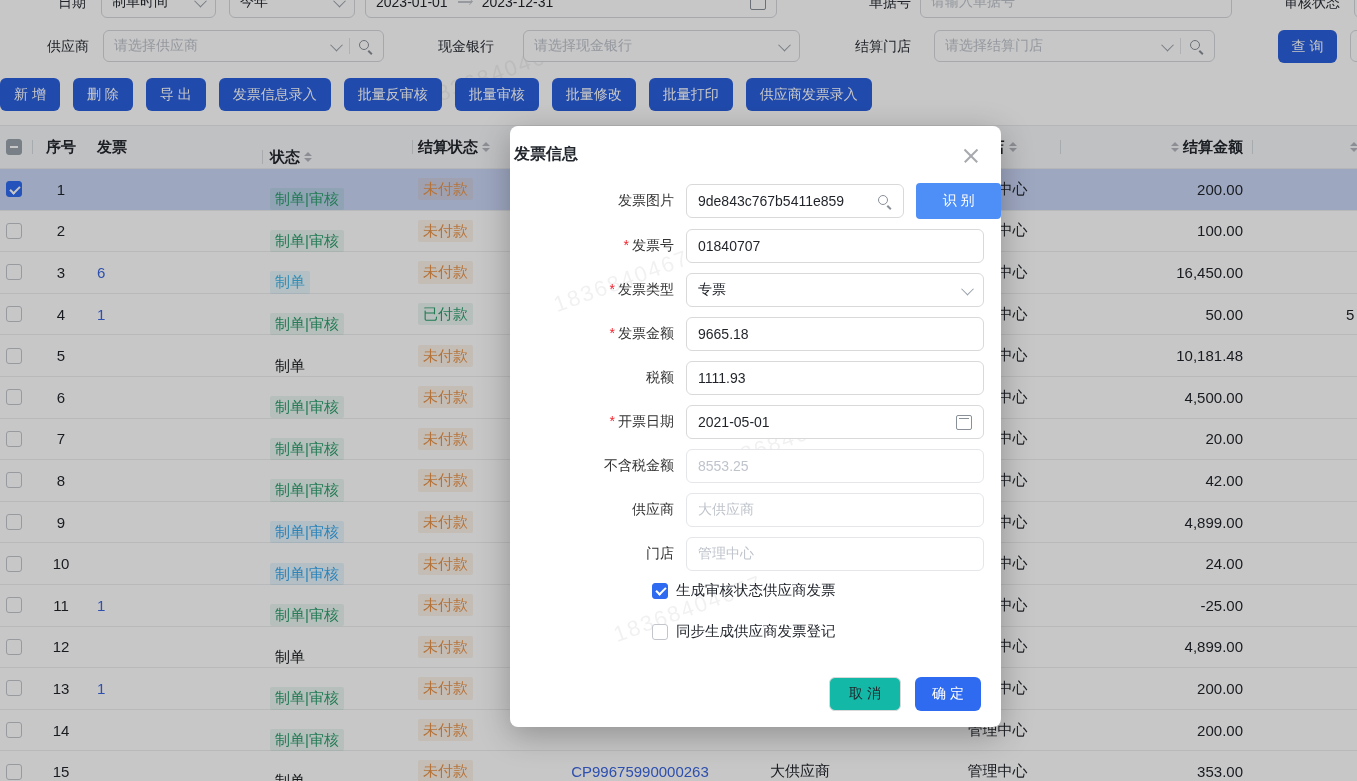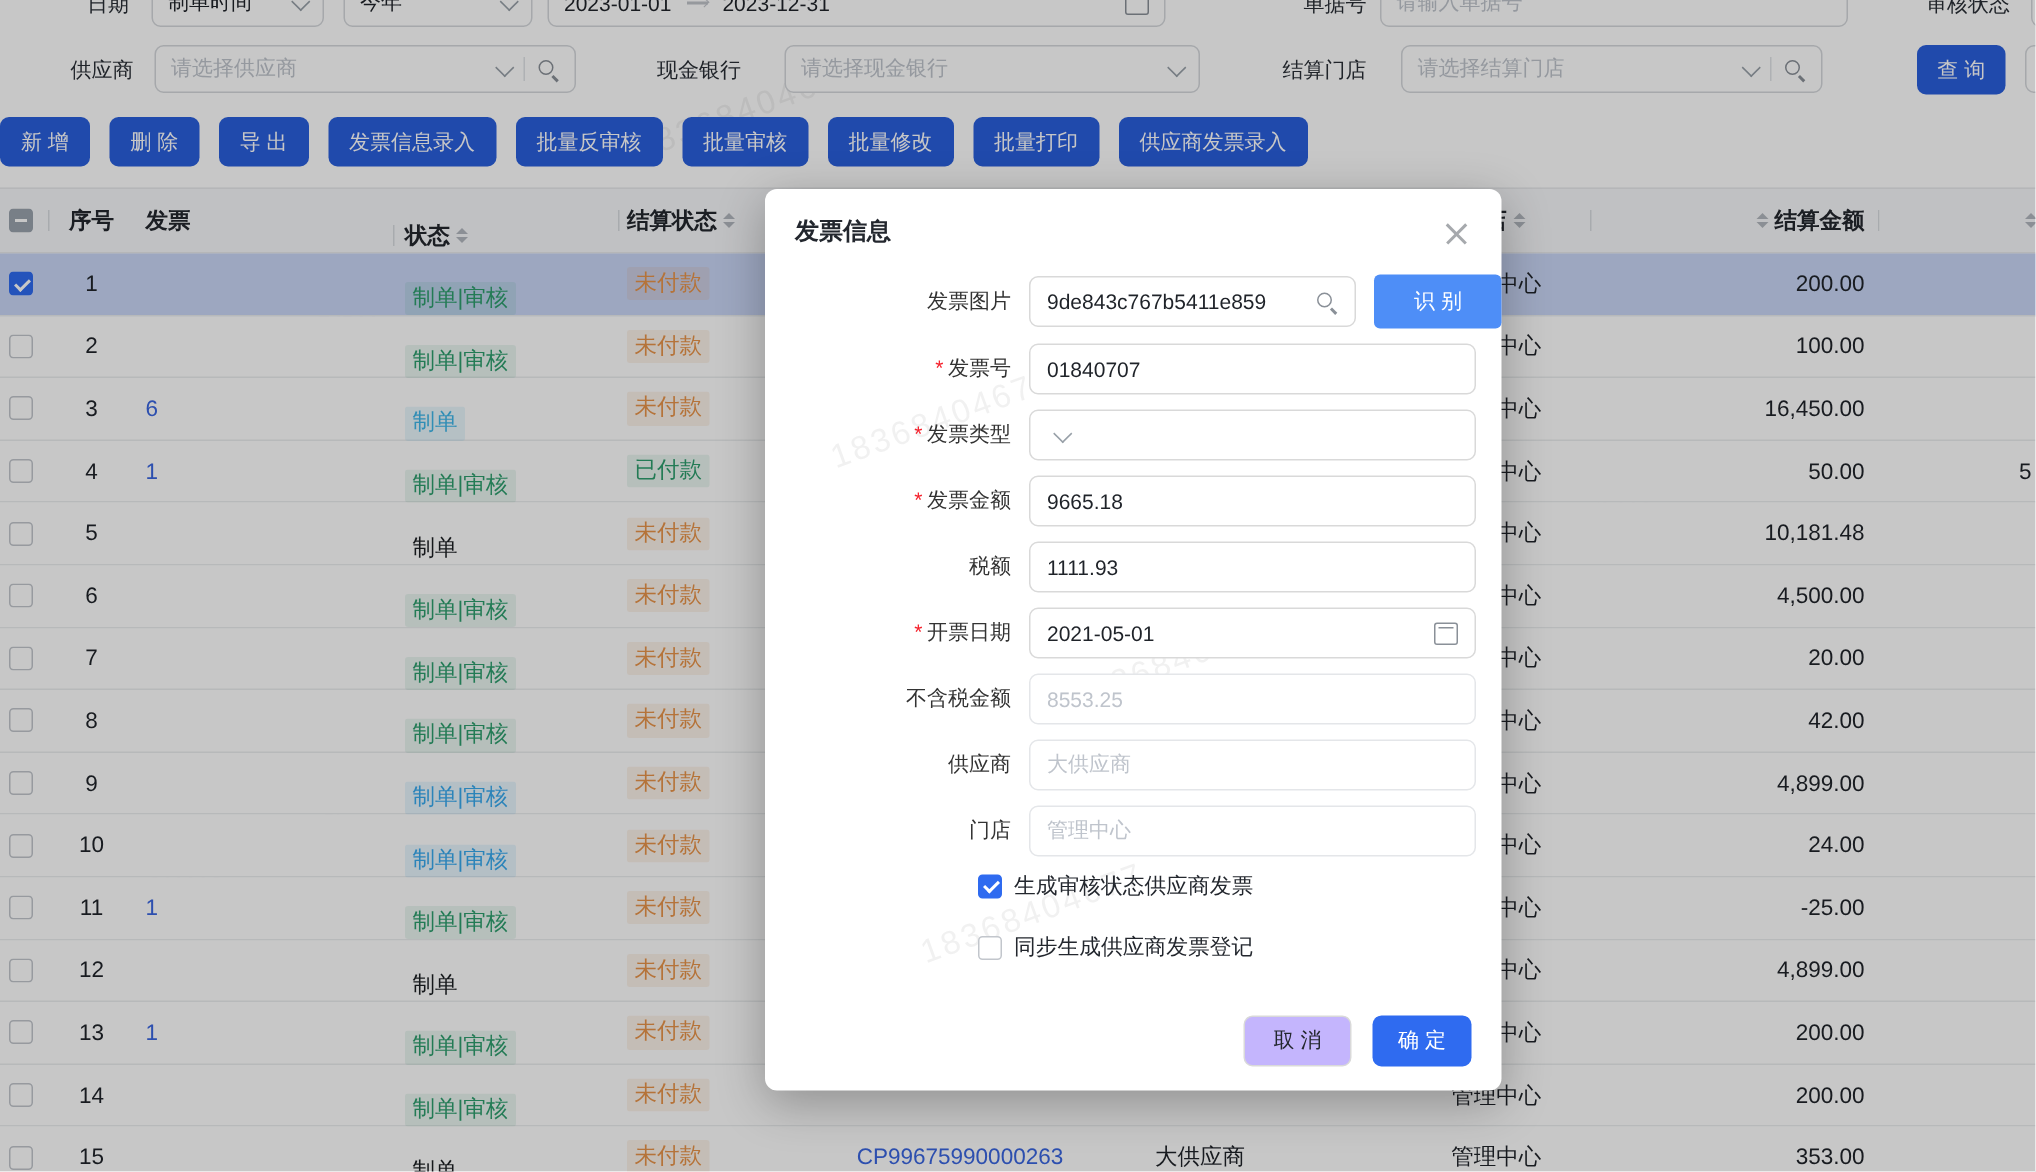--- a/index.html
+++ b/index.html
@@ -69,40 +69,40 @@
   .st-green{color:#2e9e6e;background:rgba(46,158,110,0.10);}
   .st-blue{color:#38a9ee;background:rgba(56,169,238,0.12);}
   .st-cyan{color:#3fb6e8;background:rgba(63,182,232,0.12);}
   .st-black{color:#1c1f23;background:transparent;}
   .pay-orange{color:#e8944a;background:rgba(232,148,74,0.12);}
   .pay-green{color:#2e9e6e;background:rgba(46,158,110,0.10);}
   
   .mask{position:absolute;inset:0;background:rgba(0,0,0,0.22);z-index:10;}
   .modal{position:absolute;left:510px;top:126px;width:491px;height:601px;background:#fff;
          border-radius:8px;box-shadow:0 8px 32px rgba(0,0,0,0.28);z-index:20;box-sizing:border-box;}
-  .m-title{padding:18px 20px 14px;font-size:16px;font-weight:700;color:#23272e;position:relative;z-index:2;}
+  .m-title{padding:18px 4px 14px;font-size:16px;font-weight:700;color:#23272e;position:relative;z-index:2;}
   .x-icon{position:absolute;right:22px;top:22px;width:16px;height:16px;cursor:pointer;z-index:3;}
   .x-icon::before,.x-icon::after{content:"";position:absolute;left:-1px;top:7px;width:18px;height:1.6px;
       background:#a6a9ad;}
   .x-icon::before{transform:rotate(45deg);}
   .x-icon::after{transform:rotate(-45deg);}
   .m-body{position:relative;z-index:2;padding-top:4px;}
   .m-row{display:flex;align-items:center;margin-bottom:10px;padding-left:44px;}
   .m-label{width:132px;flex:none;text-align:right;padding-right:12px;font-size:14px;color:#333;box-sizing:border-box;}
   .req::before{content:"*";color:#f5222d;margin-right:3px;}
   .m-input{height:34px;border:1px solid #d9d9d9;border-radius:6px;background:#fff;display:flex;
            align-items:center;padding:0 11px;box-sizing:border-box;font-size:14px;width:298px;}
   .m-input .grow{flex:1;overflow:hidden;white-space:nowrap;}
   .m-input.short{width:222px;}
   .m-input.disabled{color:#bfc4cc;border-color:#e4e6e9;}
   .btn-recognize{width:86px;height:36px;margin-left:12px;background:#4e8ef7;color:#fff;border:none;
                  border-radius:4px;font-size:14px;font-family:inherit;cursor:pointer;}
   .m-check-row{display:flex;align-items:center;margin:0 0 22px 142px;font-size:14.5px;color:#23272e;gap:8px;}
   .m-footer{position:absolute;right:20px;bottom:16px;display:flex;gap:14px;z-index:2;}
-  .btn-cancel{width:72px;height:34px;background:#c4b5fd;border:1px solid #d9d9d9;border-radius:6px;
+  .btn-cancel{width:72px;height:34px;background:#14b8a6;border:1px solid #d9d9d9;border-radius:6px;
               font-size:14px;font-family:inherit;color:#23272e;cursor:pointer;}
   .btn-ok{width:66px;height:34px;background:#2f6bf0;border:none;border-radius:6px;color:#fff;
           font-size:14px;font-family:inherit;cursor:pointer;}
 </style>
 </head>
 <body>
 
 <div class="page">
 
   <span class="wm" style="left:180px;top:190px">18368404677</span>
@@ -580,20 +580,21 @@
       </div>
       <div class="m-row">
         <div class="m-label req">发票号</div>
         <div class="m-input">
           <span class="grow">01840707</span>
         </div>
       </div>
       <div class="m-row">
         <div class="m-label req">发票类型</div>
         <div class="m-input">
+          <span class="grow">专票</span>
           <span class="chev"></span>
         </div>
       </div>
       <div class="m-row">
         <div class="m-label req">发票金额</div>
         <div class="m-input">
           <span class="grow">9665.18</span>
         </div>
       </div>
       <div class="m-row">

